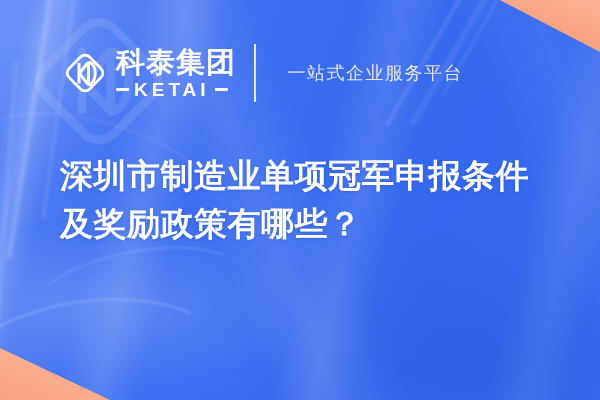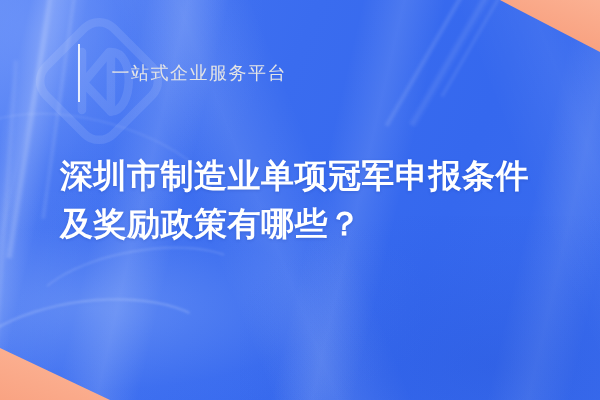--- a/index.html
+++ b/index.html
@@ -215,20 +215,42 @@
       <path d="M40 50 L57 68"></path>
       <path d="M57 33 L57 68 C70 68 72 33 57 33 Z"></path>
     </g>
   </svg>
 
   <div class="wedge wedge-tr"></div>
   <div class="wedge wedge-bl"></div>
 
   <div class="header">
 
+    <div class="logo-block">
+      <svg class="logo-mark" viewBox="0 0 100 110">
+        <g fill="none" stroke="#ffffff" stroke-width="5.5" stroke-linejoin="round" stroke-linecap="round">
+          <rect x="21" y="26" width="58" height="58" rx="13" transform="rotate(45 50 55)"></rect>
+        </g>
+        <g fill="none" stroke="#ffffff" stroke-width="6" stroke-linejoin="miter" stroke-linecap="butt">
+          <path d="M38 35 L38 76"></path>
+          <path d="M38 57 L55 35"></path>
+          <path d="M38 55 L56 77"></path>
+        </g>
+        <path d="M57 34 L57 78 L57 78 C74 78 76 34 57 34 Z" fill="none" stroke="#ffffff" stroke-width="6" stroke-linejoin="round"></path>
+      </svg>
+
+      <div class="logo-word">
+        <div class="logo-cn">科泰集团</div>
+        <div class="logo-en">
+          <span class="dash"></span>
+          <span class="txt">KETAI</span>
+          <span class="dash"></span>
+        </div>
+      </div>
+    </div>
 
     <div class="divider"></div>
 
     <div class="tagline">
       <div class="tagline-main">一站式企业服务平台</div>
     </div>
 
   </div>
 
   <div class="headline">深圳市制造业单项冠军申报条件及奖励政策有哪些？</div>

